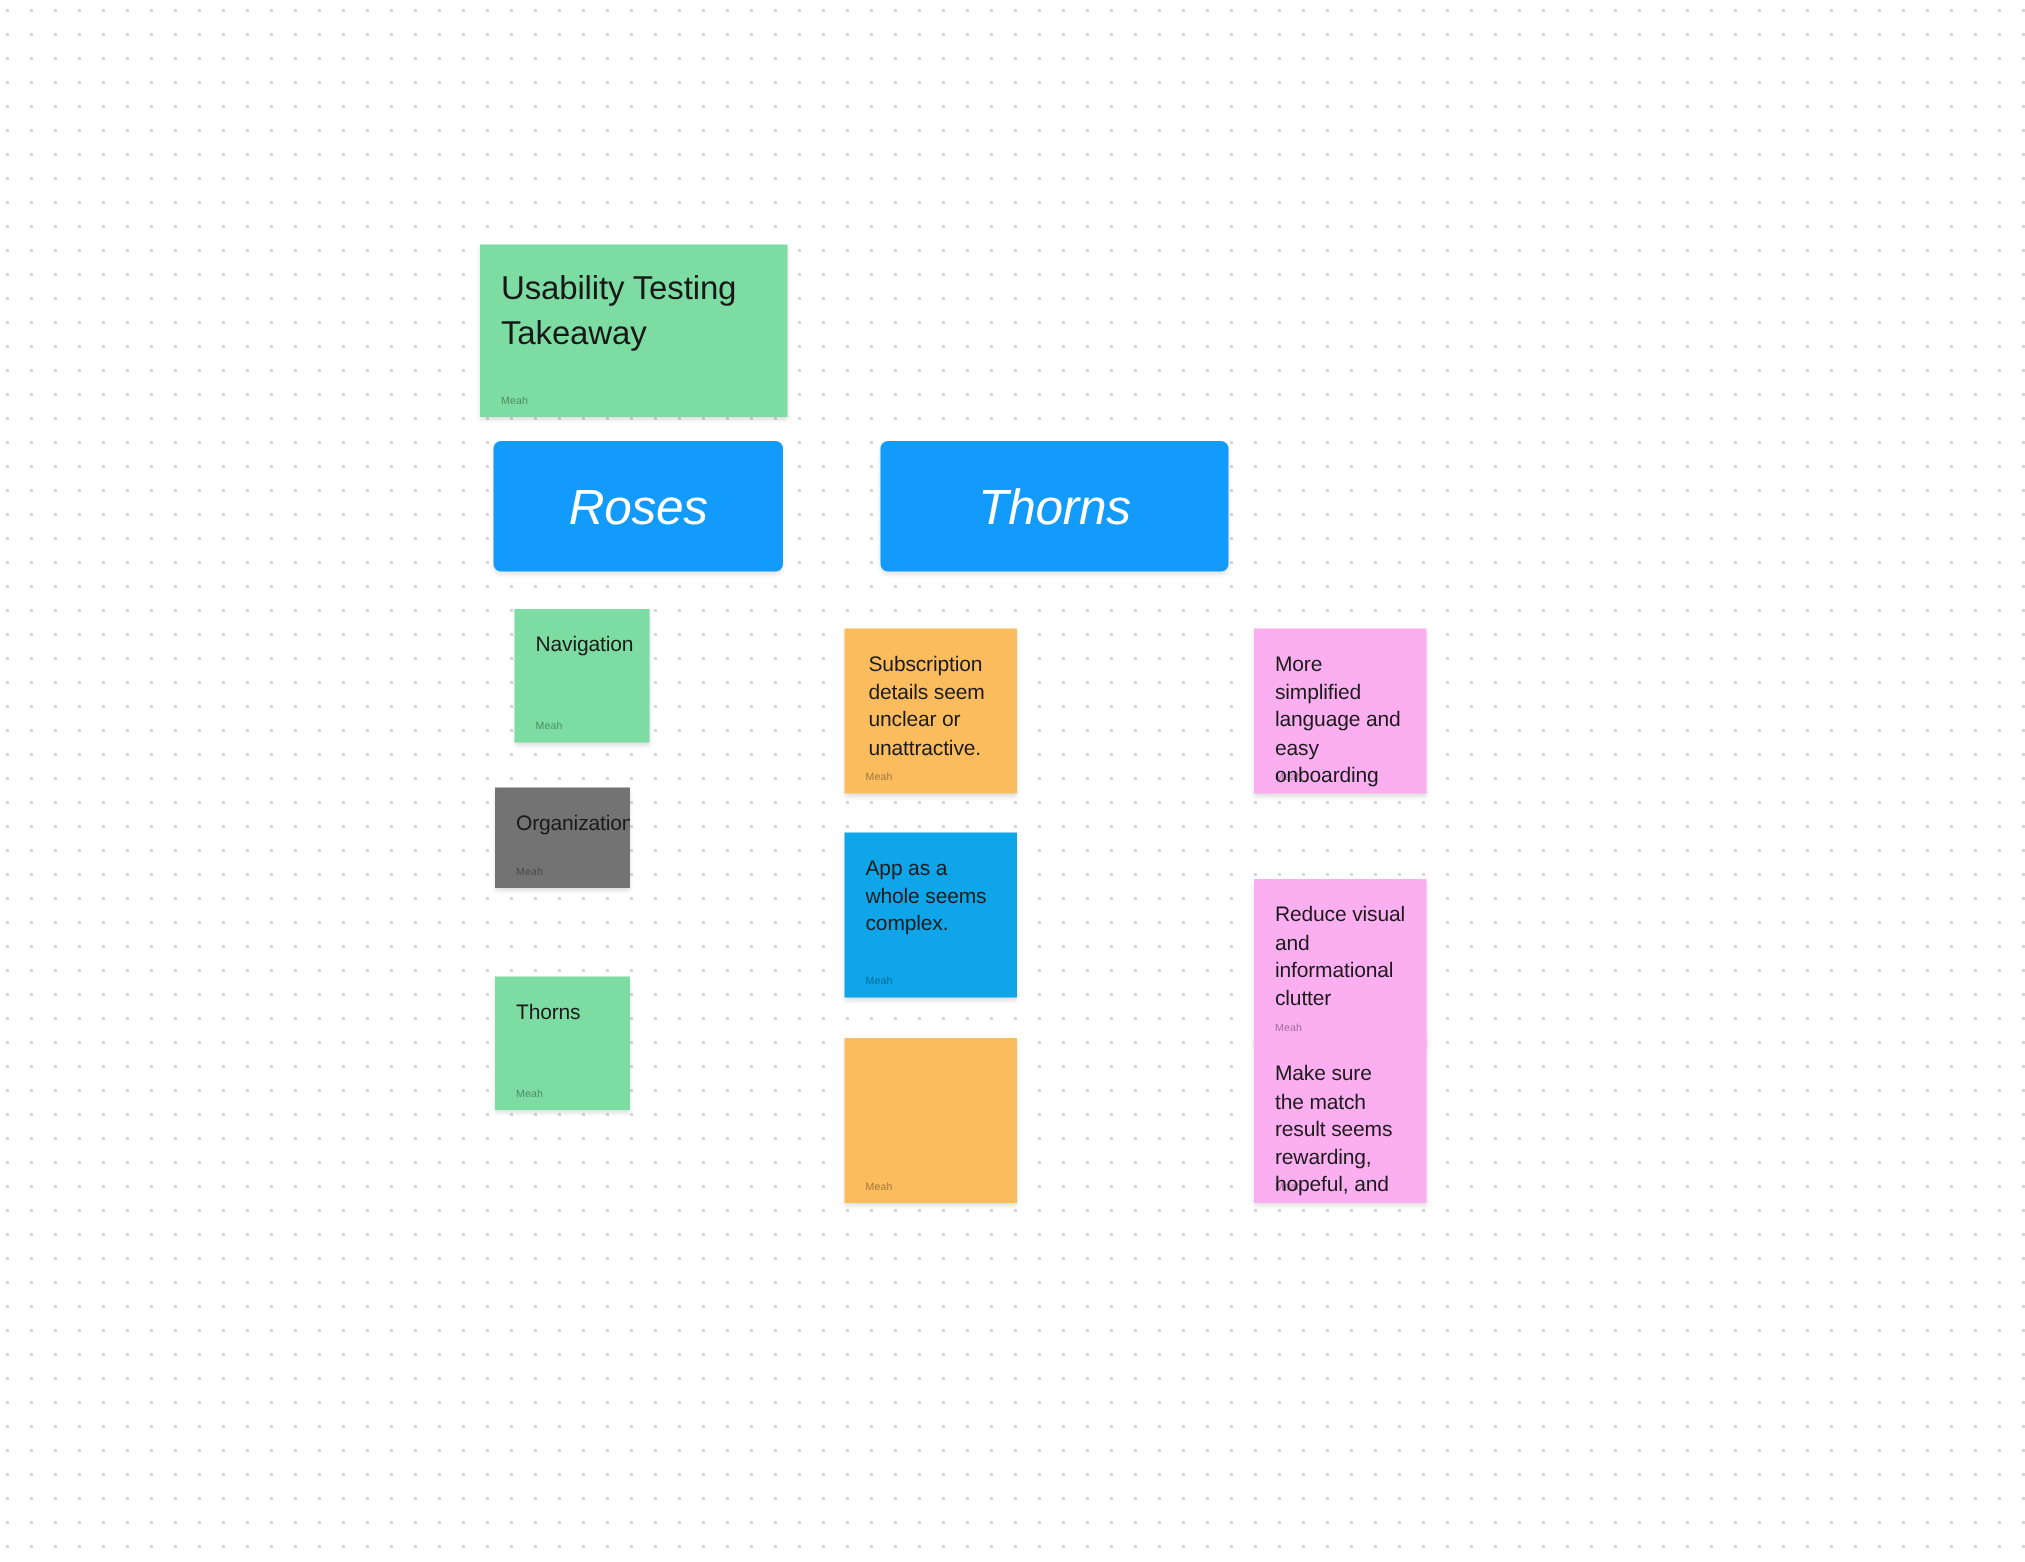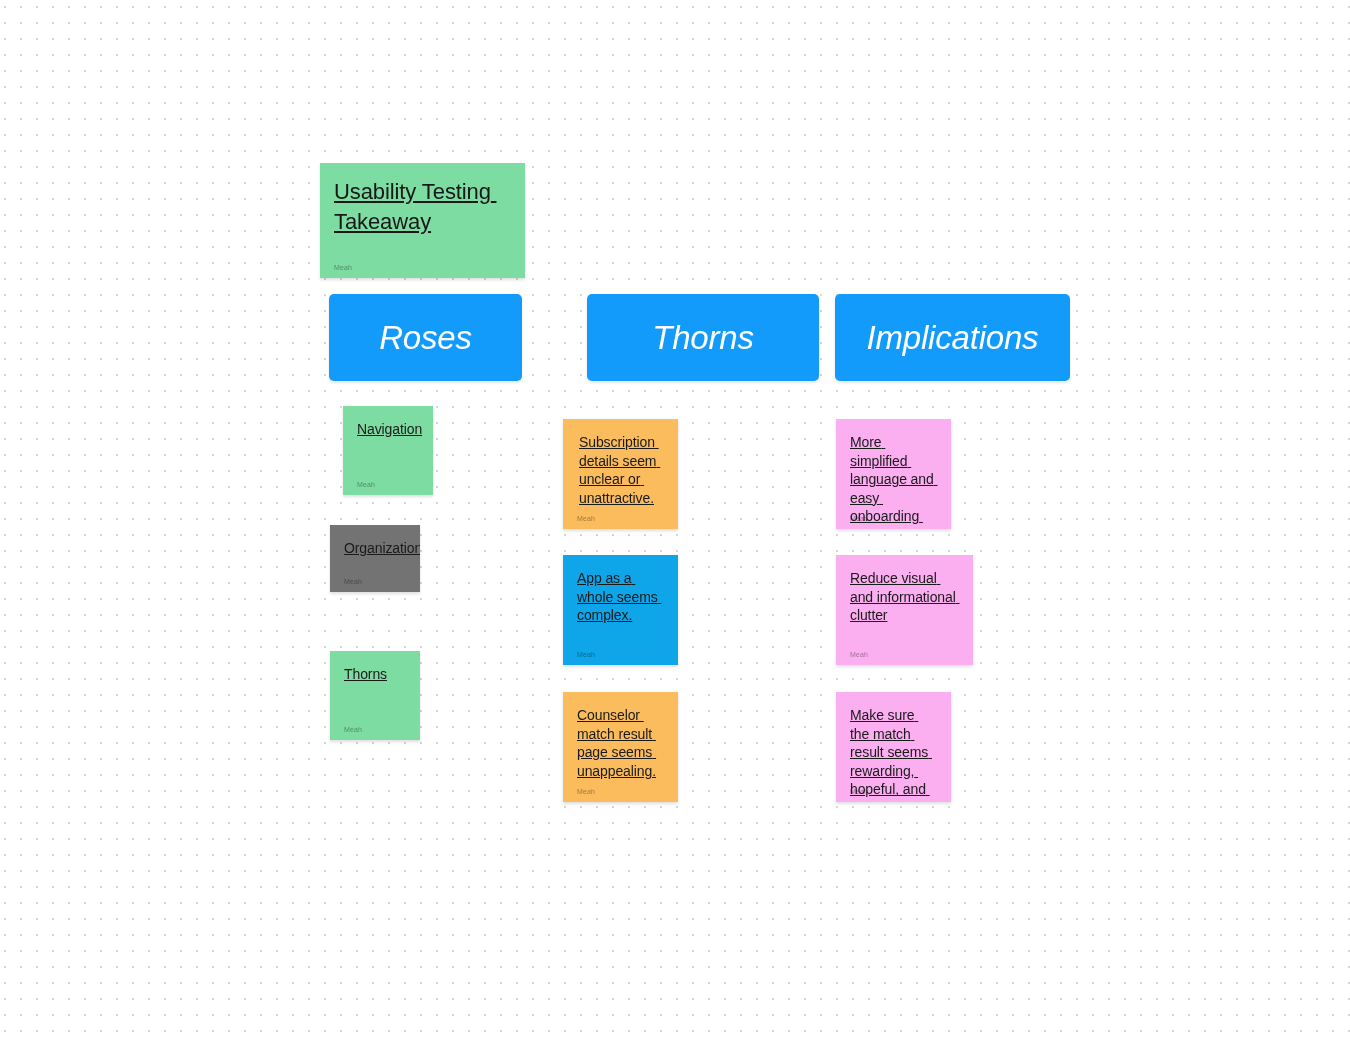--- a/index.html
+++ b/index.html
@@ -41,21 +41,20 @@
     flex-direction: column;
     justify-content: flex-start;
     overflow: hidden;
   }
   .note .note-text {
     font-size: 17px;
     line-height: 1.33;
     color: #1a1a1a;
     letter-spacing: -0.1px;
     white-space: pre-wrap;
-    text-decoration: underline;
   }
   .note .note-author {
     position: absolute;
     left: 14px;
     bottom: 7px;
     font-size: 7px;
     line-height: 1;
     color: rgba(0,0,0,0.38);
     letter-spacing: 0.1px;
   }
@@ -124,34 +123,30 @@
     <div class="note-text" style="font-size:14px;">Subscription details seem unclear or unattractive.</div>
     <div class="note-author">Meah</div>
   </div>
 
   <div class="note" style="left:563px; top:555px; width:115px; height:110px; background:#0ea5e9;">
     <div class="note-text" style="font-size:14px;">App as a whole seems complex.</div>
     <div class="note-author">Meah</div>
   </div>
 
   <div class="note" style="left:563px; top:692px; width:115px; height:110px; background:#fbbc5e;">
-    <div class="note-text" style="font-size:14px;">Counselor match result page seems unappealing.</div>
     <div class="note-author">Meah</div>
   </div>
 
-  <div class="col-header" style="left:835px; top:294px; width:235px; height:87px; background:#139bfb;">
-    <span class="col-header-text">Implications</span>
-  </div>
 
   <div class="note" style="left:836px; top:419px; width:115px; height:110px; background:#fbaef0;">
     <div class="note-text" style="font-size:14px;">More simplified language and easy onboarding needed</div>
     <div class="note-author">Meah</div>
   </div>
 
-  <div class="note" style="left:836px; top:555px; width:137px; height:110px; background:#fbaef0;">
+  <div class="note" style="left:836px; top:586px; width:115px; height:110px; background:#fbaef0;">
     <div class="note-text" style="font-size:14px;">Reduce visual and informational clutter</div>
     <div class="note-author">Meah</div>
   </div>
 
   <div class="note" style="left:836px; top:692px; width:115px; height:110px; background:#fbaef0;">
     <div class="note-text" style="font-size:14px;">Make sure the match result seems rewarding, hopeful, and clear</div>
     <div class="note-author">Meah</div>
   </div>
 
 </div>

